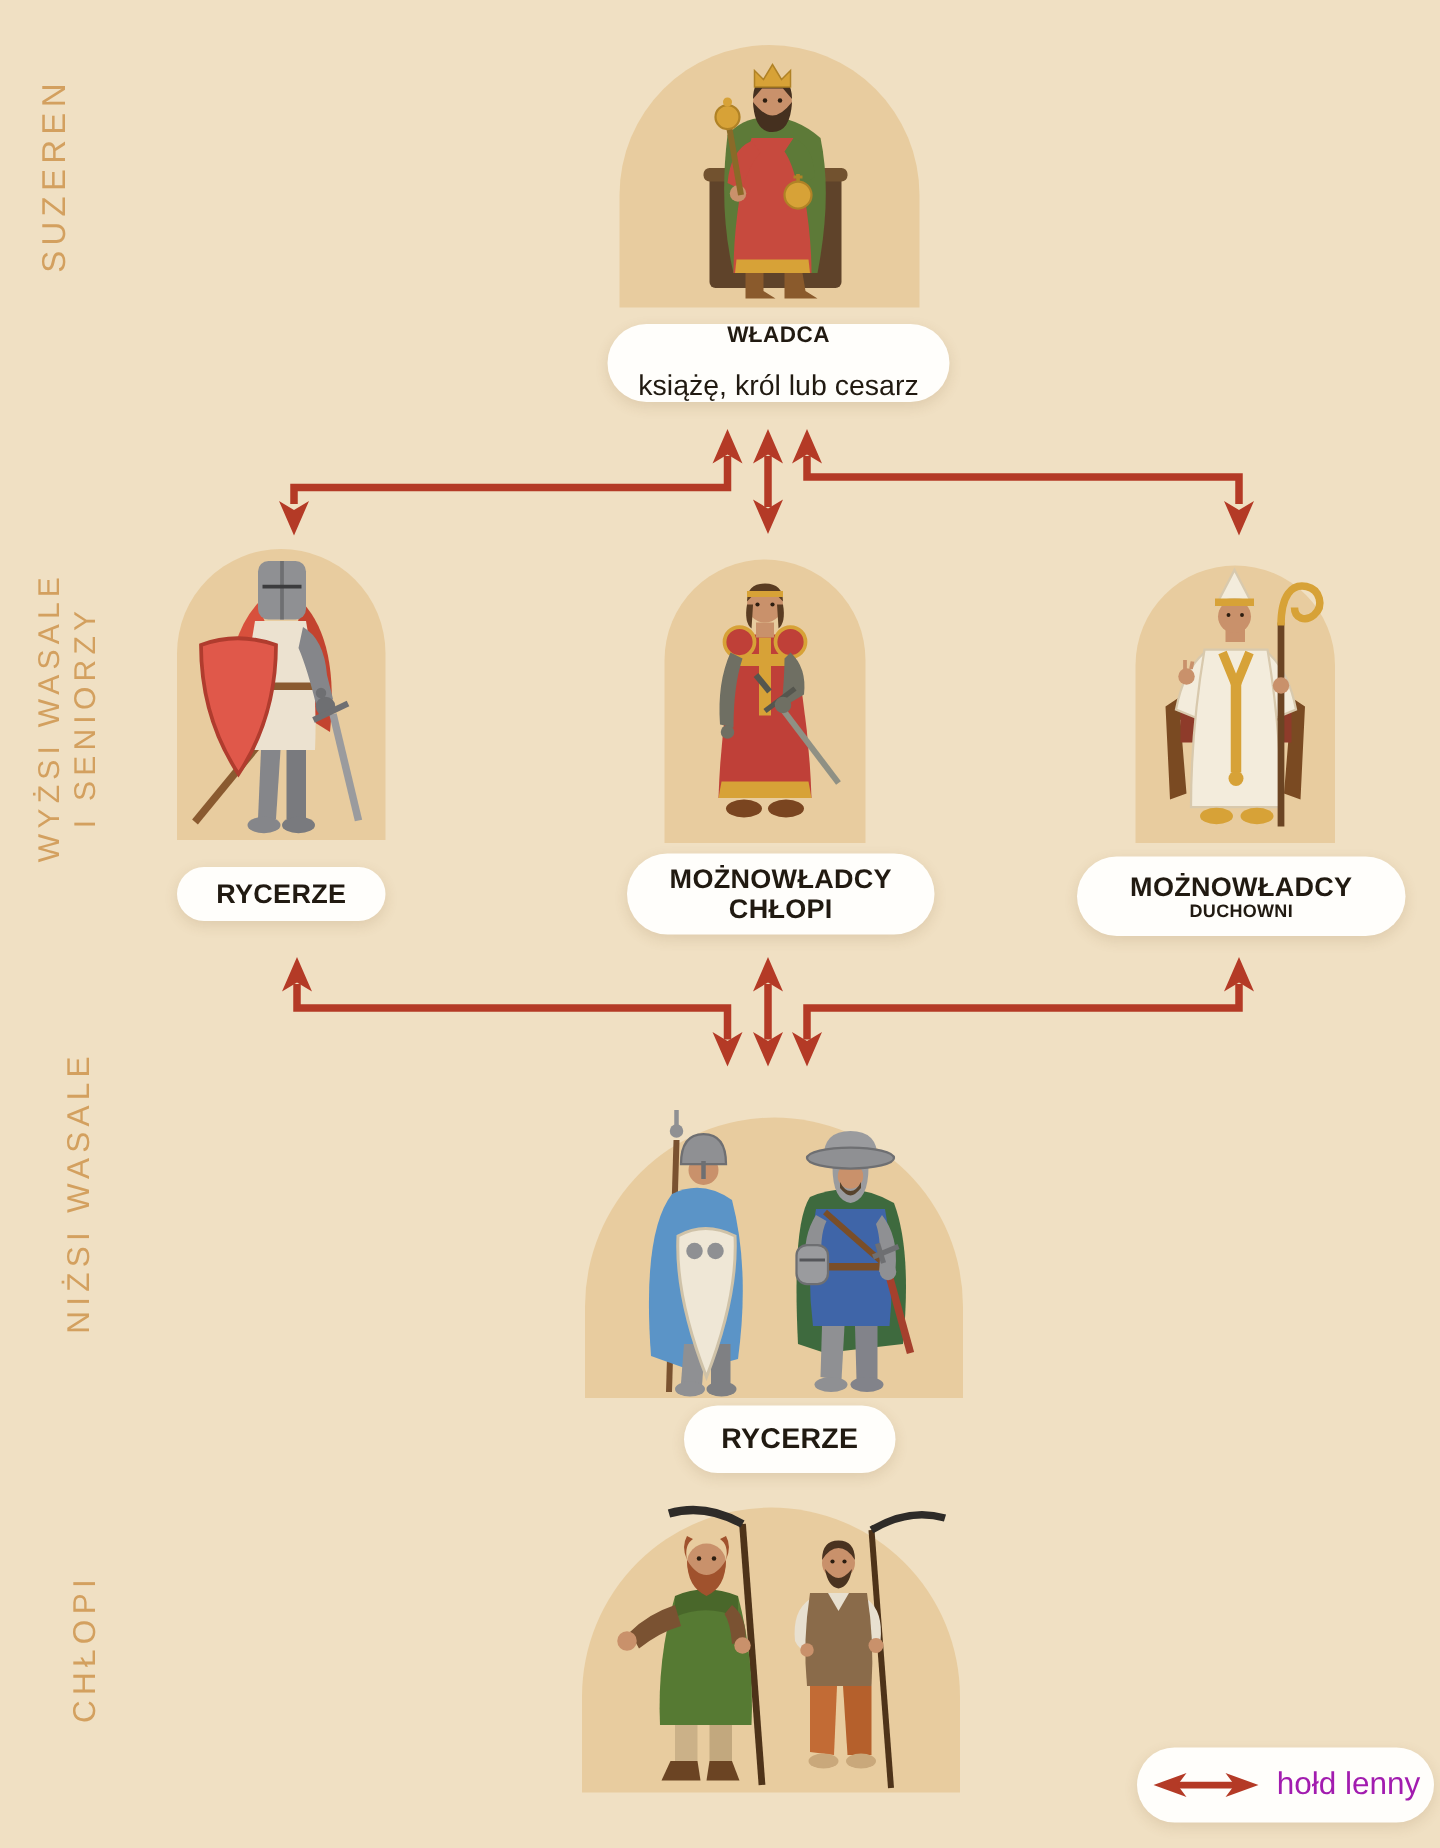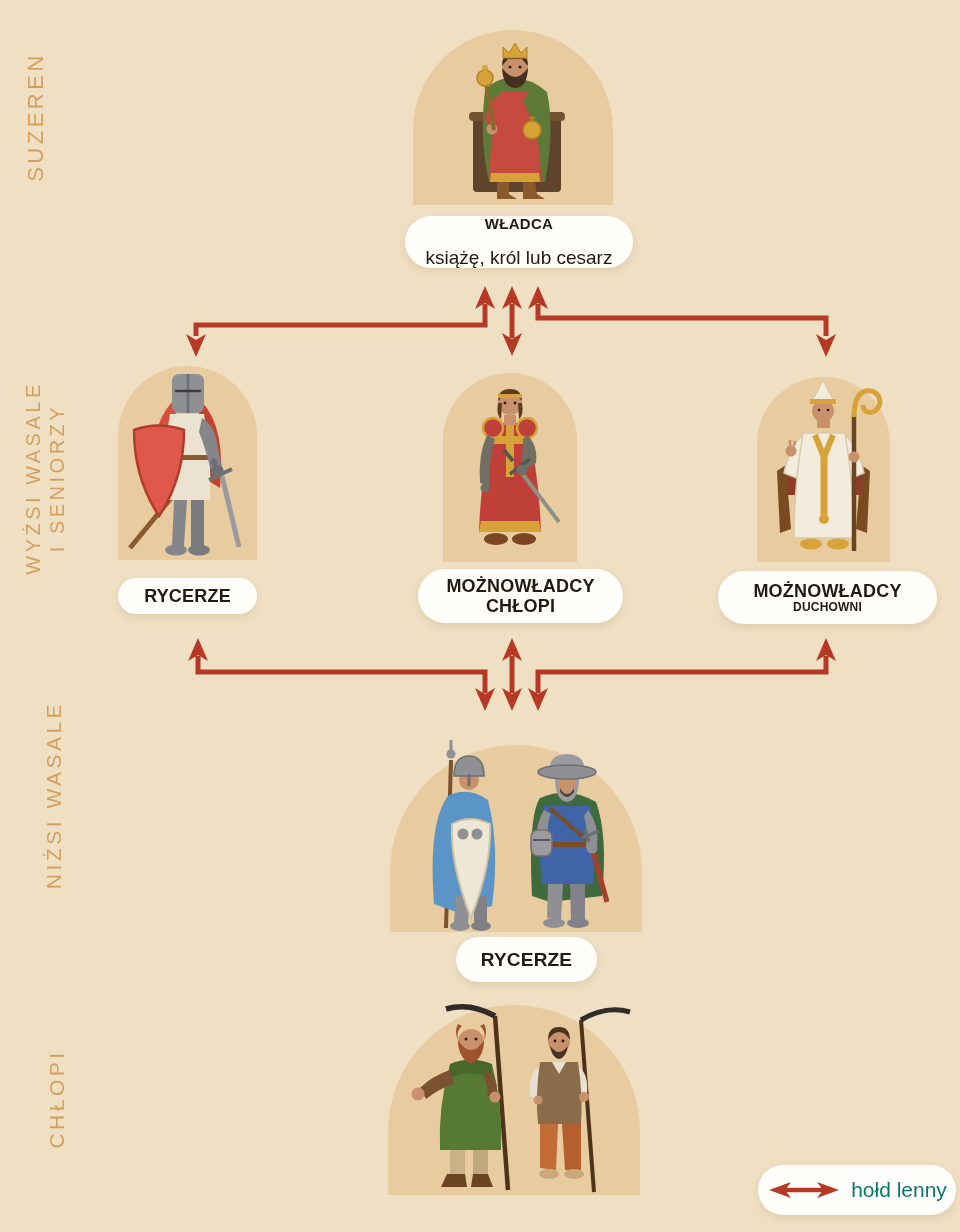--- a/index.html
+++ b/index.html
@@ -24,21 +24,21 @@
     position:absolute;transform:rotate(-90deg);
     color:#d3a05f;font-size:21px;letter-spacing:3.5px;
     display:flex;flex-direction:column;align-items:center;justify-content:center;
     text-align:center;line-height:1.18;white-space:nowrap;
   }
   .legend{
     position:absolute;left:758px;top:1165px;width:198px;height:50px;
     background:#fffefb;border-radius:999px;box-shadow:0 3px 9px rgba(112,78,32,.14);
     display:flex;align-items:center;justify-content:center;gap:10px;
   }
-  .legend .lbl{font-size:21px;color:#0f766e;}
+  .legend .lbl{font-size:21px;color:#a21caf;}
   svg{display:block;}
   #arrow-layer{position:absolute;left:0;top:0;pointer-events:none;}
 </style>
 </head>
 <body>
 
 <div class="vlabel" style="left:-39px;top:104px;width:150px;height:26px;font-size:22px;">SUZEREN</div>
 
 <div class="vlabel" style="left:-49px;top:454px;width:190px;height:48px;font-size:20px;">
   <div>WYŻSI WASALE</div>

